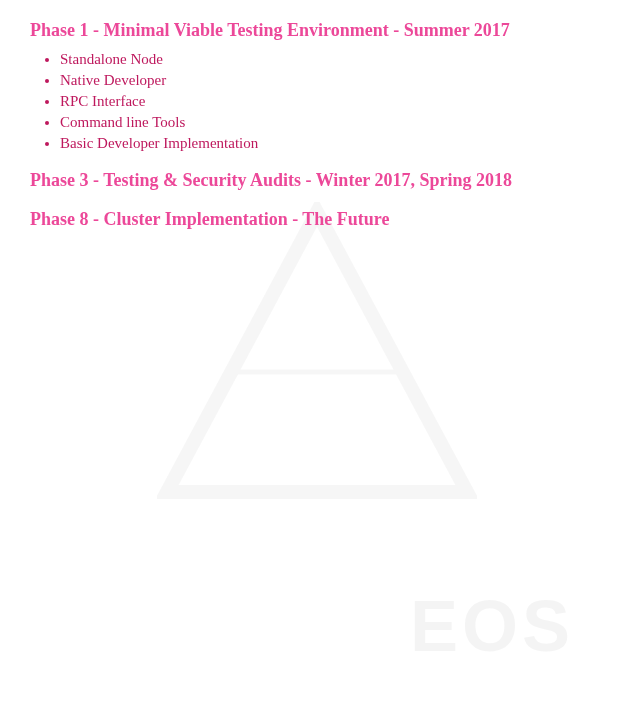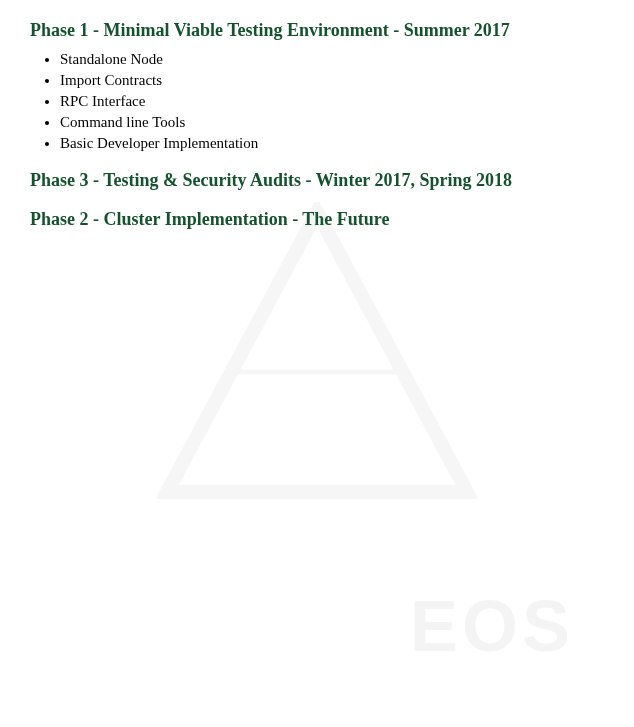--- a/index.html
+++ b/index.html
@@ -30,39 +30,39 @@
     }
 
     .content {
       position: relative;
       z-index: 1;
     }
 
     .phase-heading {
       font-size: 18px;
       font-weight: bold;
-      color: #14532d;
+      color: #ec4899;
       margin-bottom: 10px;
       margin-top: 22px;
       font-family: Georgia, serif;
     }
 
     .phase-heading:first-child {
       margin-top: 0;
     }
 
     ul.phase-list {
       list-style: disc;
       padding-left: 30px;
       margin-bottom: 6px;
     }
 
     ul.phase-list li {
       font-size: 15px;
-      color: #000000;
+      color: #be185d;
       margin-bottom: 4px;
       font-family: Georgia, serif;
     }
 
     .phase-block {
       margin-bottom: 18px;
     }
 
     .phase-block-no-list {
       margin-bottom: 16px;
@@ -82,27 +82,27 @@
   </svg>
 </div>
 
 <div style="position:absolute; bottom: 60px; right: 60px; font-size: 72px; font-weight: bold; color: rgba(150,150,150,0.1); z-index:0; font-family: Arial, sans-serif; letter-spacing: 4px;">EOS</div>
 
 <div class="content">
 <div class="phase-block">
       <h2 class="phase-heading">Phase 1 - Minimal Viable Testing Environment - Summer 2017</h2>
       <ul class="phase-list">
         <li>Standalone Node</li>
-        <li>Import Contracts</li>
+        <li>Native Developer</li>
         <li>RPC Interface</li>
         <li>Command line Tools</li>
         <li>Basic Developer Implementation</li>
       </ul>
     </div>
     <div class="phase-block">
     </div>
     <div class="phase-block">
       <h2 class="phase-heading">Phase 3 - Testing &amp; Security Audits - Winter 2017, Spring 2018</h2>
     </div>
     <div class="phase-block-no-list">
-      <h2 class="phase-heading">Phase 2 - Cluster Implementation - The Future</h2>
+      <h2 class="phase-heading">Phase 8 - Cluster Implementation - The Future</h2>
     </div>
   </div>
 
 </body></html>

